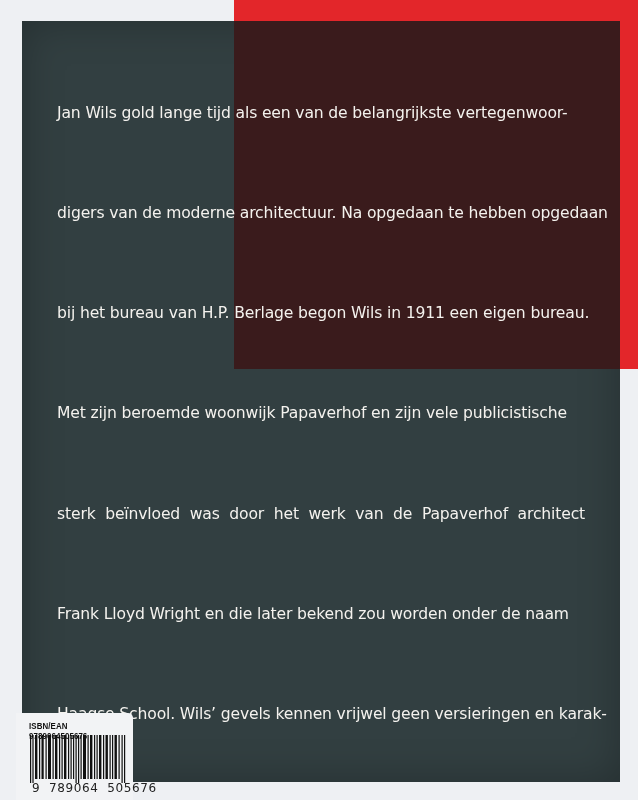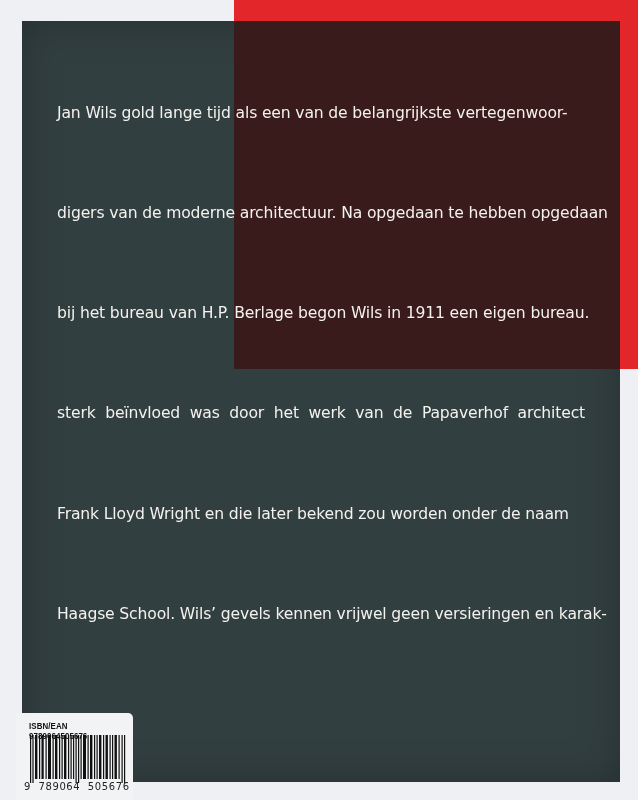--- a/index.html
+++ b/index.html
@@ -40,36 +40,37 @@
       position: absolute; left: 13px; top: 8px;
       font-family: "Liberation Sans", sans-serif; font-weight: bold;
       font-size: 8.6px; color: #111; letter-spacing: 0.1px;
       transform: scaleX(0.92); transform-origin: left top;
     }
     .bars {
       position: absolute; left: 14px; top: 22px; width: 96px; height: 48px;
     }
     .bars svg { display: block; }
     .digits {
-      position: absolute; left: 8px; top: 68px;
-      font-family: "DejaVu Sans", sans-serif; font-size: 10px; color: #222;
+      position: absolute; left: 16px; top: 68px;
+      font-family: "DejaVu Sans", sans-serif; font-size: 12px; color: #222;
       letter-spacing: 0.6px; white-space: pre;
     }
   </style>
 </head>
 <body>
 
 <div class="panel"></div>
 <div class="red-block"></div>
 <div class="overlay"></div>
 
 <div class="text">
   <span class="line">Jan Wils gold lange tijd als een van de belangrijkste vertegenwoor-</span>
   <span class="line">digers van de moderne architectuur. Na opgedaan te hebben opgedaan</span>
   <span class="line">bij het bureau van H.P. Berlage begon Wils in 1911 een eigen bureau.</span>
+  <span class="line">Met zijn beroemde woonwijk Papaverhof en zijn vele publicistische</span>
   <span class="line">sterk  beïnvloed  was  door  het  werk  van  de  Papaverhof  architect</span>
   <span class="line">Frank Lloyd Wright en die later bekend zou worden onder de naam</span>
   <span class="line">Haagse School. Wils’ gevels kennen vrijwel geen versieringen en karak-</span>
   
   
   
   
   
   
   

